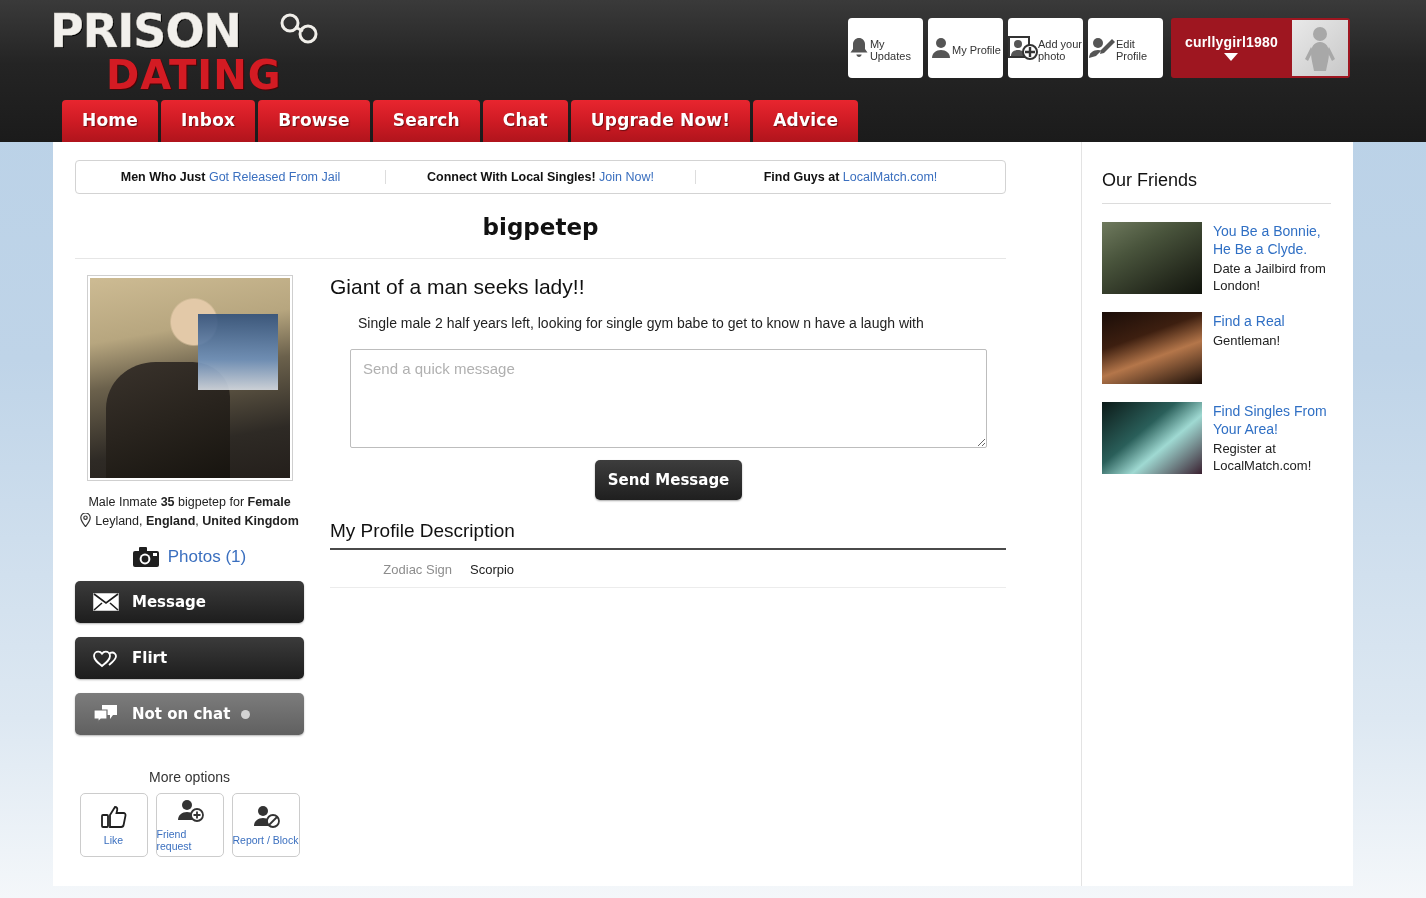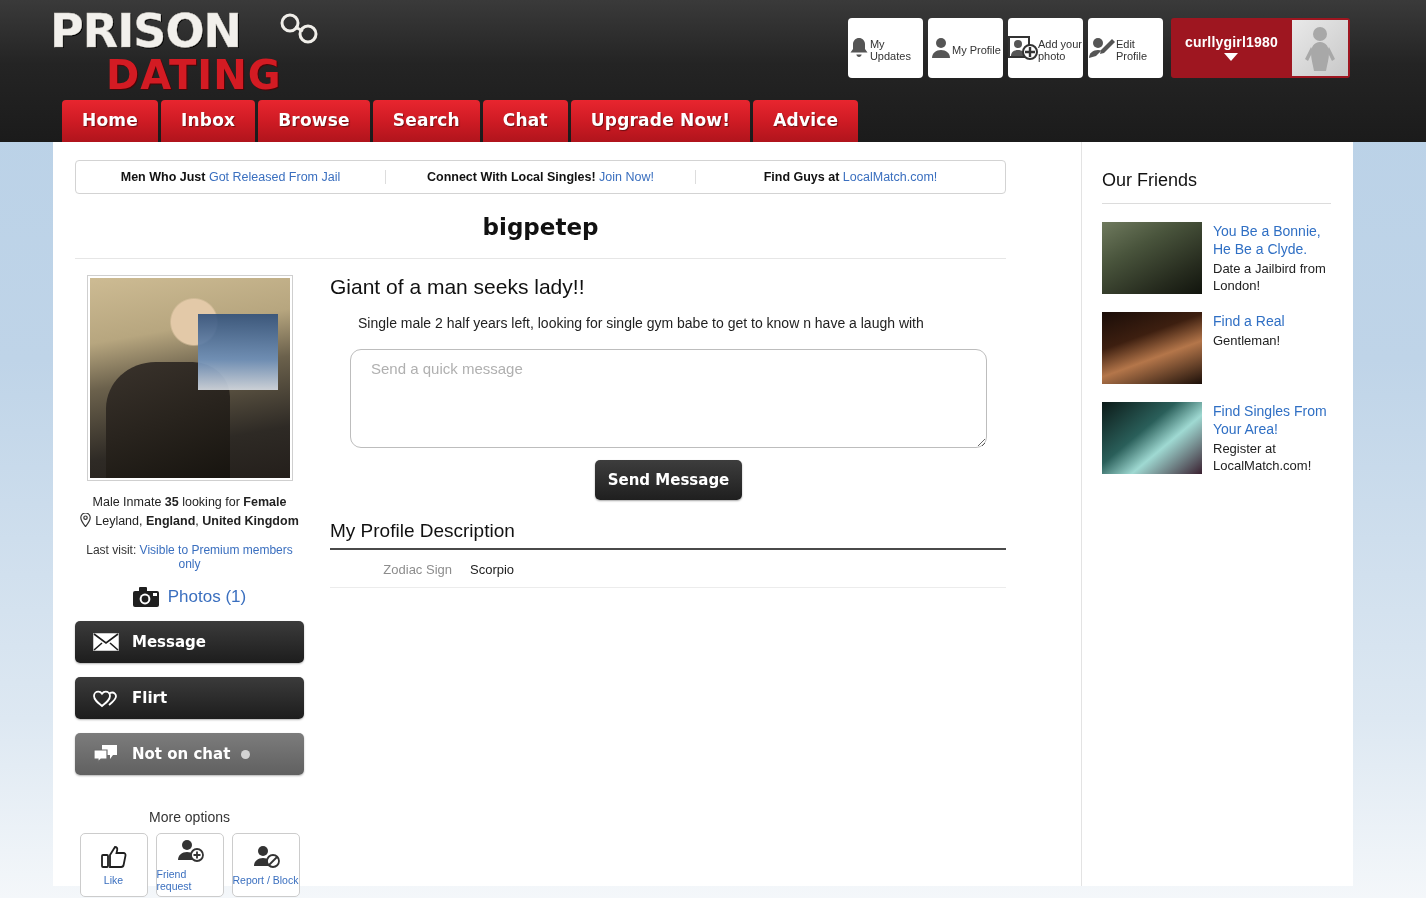--- a/index.html
+++ b/index.html
@@ -149,23 +149,23 @@
   .optrow { display:flex; justify-content:center; gap:8px; margin-top:8px; }
   .optbtn {
     width:68px;height:64px;border:1px solid #ccc;border-radius:5px;background:#fff;
     display:flex;flex-direction:column;align-items:center;justify-content:center;cursor:pointer;
   }
   .optbtn .ol { font-size:10.5px; color:#3a6fbf; margin-top:5px; }
 
   .headline { font-size:21px; color:#111; margin:0 0 16px 0; }
   .desc { font-size:14px; color:#222; margin-left:28px; margin-bottom:18px; }
   .qmsg {
-    width:637px;height:99px;border:1px solid #bdbdbd;border-radius:11px;
+    width:637px;height:99px;border:1px solid #bdbdbd;border-radius:2px;
     font-family:"Liberation Sans", sans-serif; font-size:15px; color:#222;
-    padding:10px 20px; resize:vertical; display:block; margin-left:20px;
+    padding:10px 12px; resize:vertical; display:block; margin-left:20px;
   }
   .qmsg::placeholder { color:#b0b0b0; }
   .sendwrap { width:637px; margin-left:20px; text-align:center; margin-top:12px; }
   .sendbtn {
     background:linear-gradient(180deg,#3d3d3d,#1f1f1f); color:#fff; border:none;
     border-radius:5px; padding:11px 13px; font-family:"DejaVu Sans", sans-serif;
     font-weight:bold; font-size:15px; cursor:pointer; box-shadow:0 1px 2px rgba(0,0,0,.35);
   }
   .secthead {
     font-size:19px; color:#111; margin-top:20px; padding-bottom:6px;
@@ -300,33 +300,30 @@
       <div class="cols">
 
         <div class="sidecol">
 
           <div class="photo">
             <div class="pic"></div>
           </div>
 
           <div class="meta">
             <div>
-              <span>Male Inmate </span><b>35</b><span> looking for </span><b>Female</b>
+              <span>Male Inmate </span><b>35</b><span> bigpetep for </span><b>Female</b>
             </div>
             <div>
               <svg width="11" height="14" viewBox="0 0 11 14" style="vertical-align:-2px;margin-right:4px">
                 <path d="M5.5 0C2.8 0 .8 2 .8 4.6c0 3.3 4.7 9 4.7 9s4.7-5.7 4.7-9C10.2 2 8.2 0 5.5 0z" fill="none" stroke="#333" stroke-width="1.2"></path>
                 <circle cx="5.5" cy="4.7" r="1.7" fill="none" stroke="#333" stroke-width="1.2"></circle>
               </svg><span>Leyland, </span><b>England</b><span>, </span><b>United Kingdom</b>
             </div>
           </div>
 
-          <div class="lastvisit">
-            <span>Last visit: </span><a>Visible to Premium members only</a>
-          </div>
 
           <div class="photoslink">
             <svg width="26" height="20" viewBox="0 0 26 20">
               <rect x="0" y="4" width="26" height="16" rx="2" fill="#1f1f1f"></rect>
               <rect x="6" y="0" width="8" height="5" rx="1" fill="#1f1f1f"></rect>
               <circle cx="12" cy="12" r="5.4" fill="#fff"></circle>
               <circle cx="12" cy="12" r="3.4" fill="#1f1f1f"></circle>
               <rect x="20" y="6" width="4" height="3" fill="#fff"></rect>
             </svg>
             <span class="t">Photos (1)</span>

